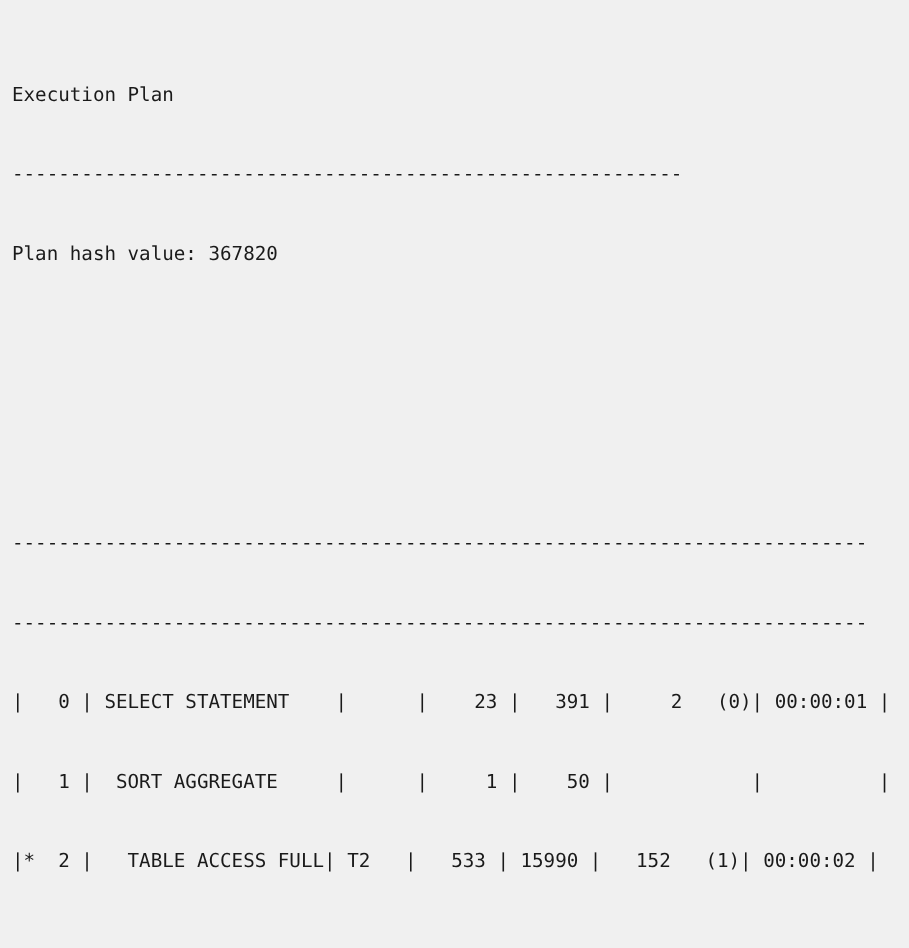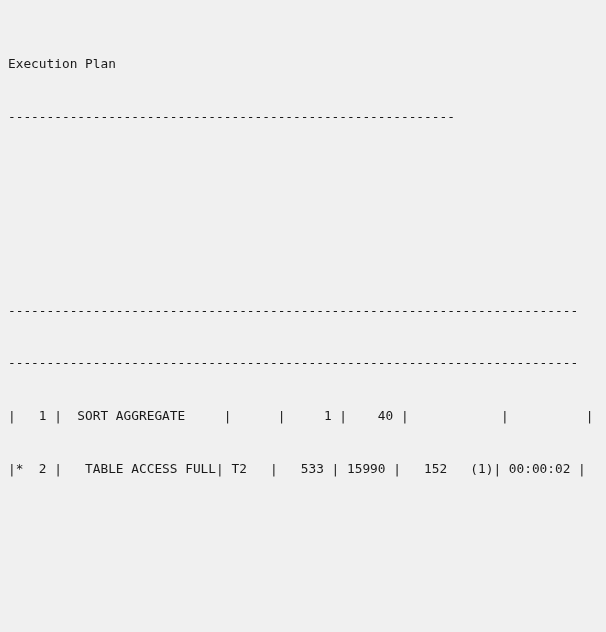--- a/index.html
+++ b/index.html
@@ -38,27 +38,29 @@
     height: 17.62px;
   }
 </style>
 </head>
 <body>
 
 <div id="console">
 
   <div class="line">Execution Plan</div>
   <div class="line">----------------------------------------------------------</div>
+  <div class="line">Plan hash value: 367820</div>
 
   <div class="blank"> </div>
   <div class="blank"> </div>
 
   <div class="line">--------------------------------------------------------------------------</div>
   <div class="line">--------------------------------------------------------------------------</div>
-  <div class="line">|   1 |  SORT AGGREGATE     |      |     1 |    40 |            |          |</div>
+  <div class="line">|   0 | SELECT STATEMENT    |      |    23 |   391 |     2   (0)| 00:00:01 |</div>
+  <div class="line">|   1 |  SORT AGGREGATE     |      |     1 |    50 |            |          |</div>
   <div class="line">|*  2 |   TABLE ACCESS FULL| T2   |   533 | 15990 |   152   (1)| 00:00:02 |</div>
   
   
 
   
   
 
   
   
 

